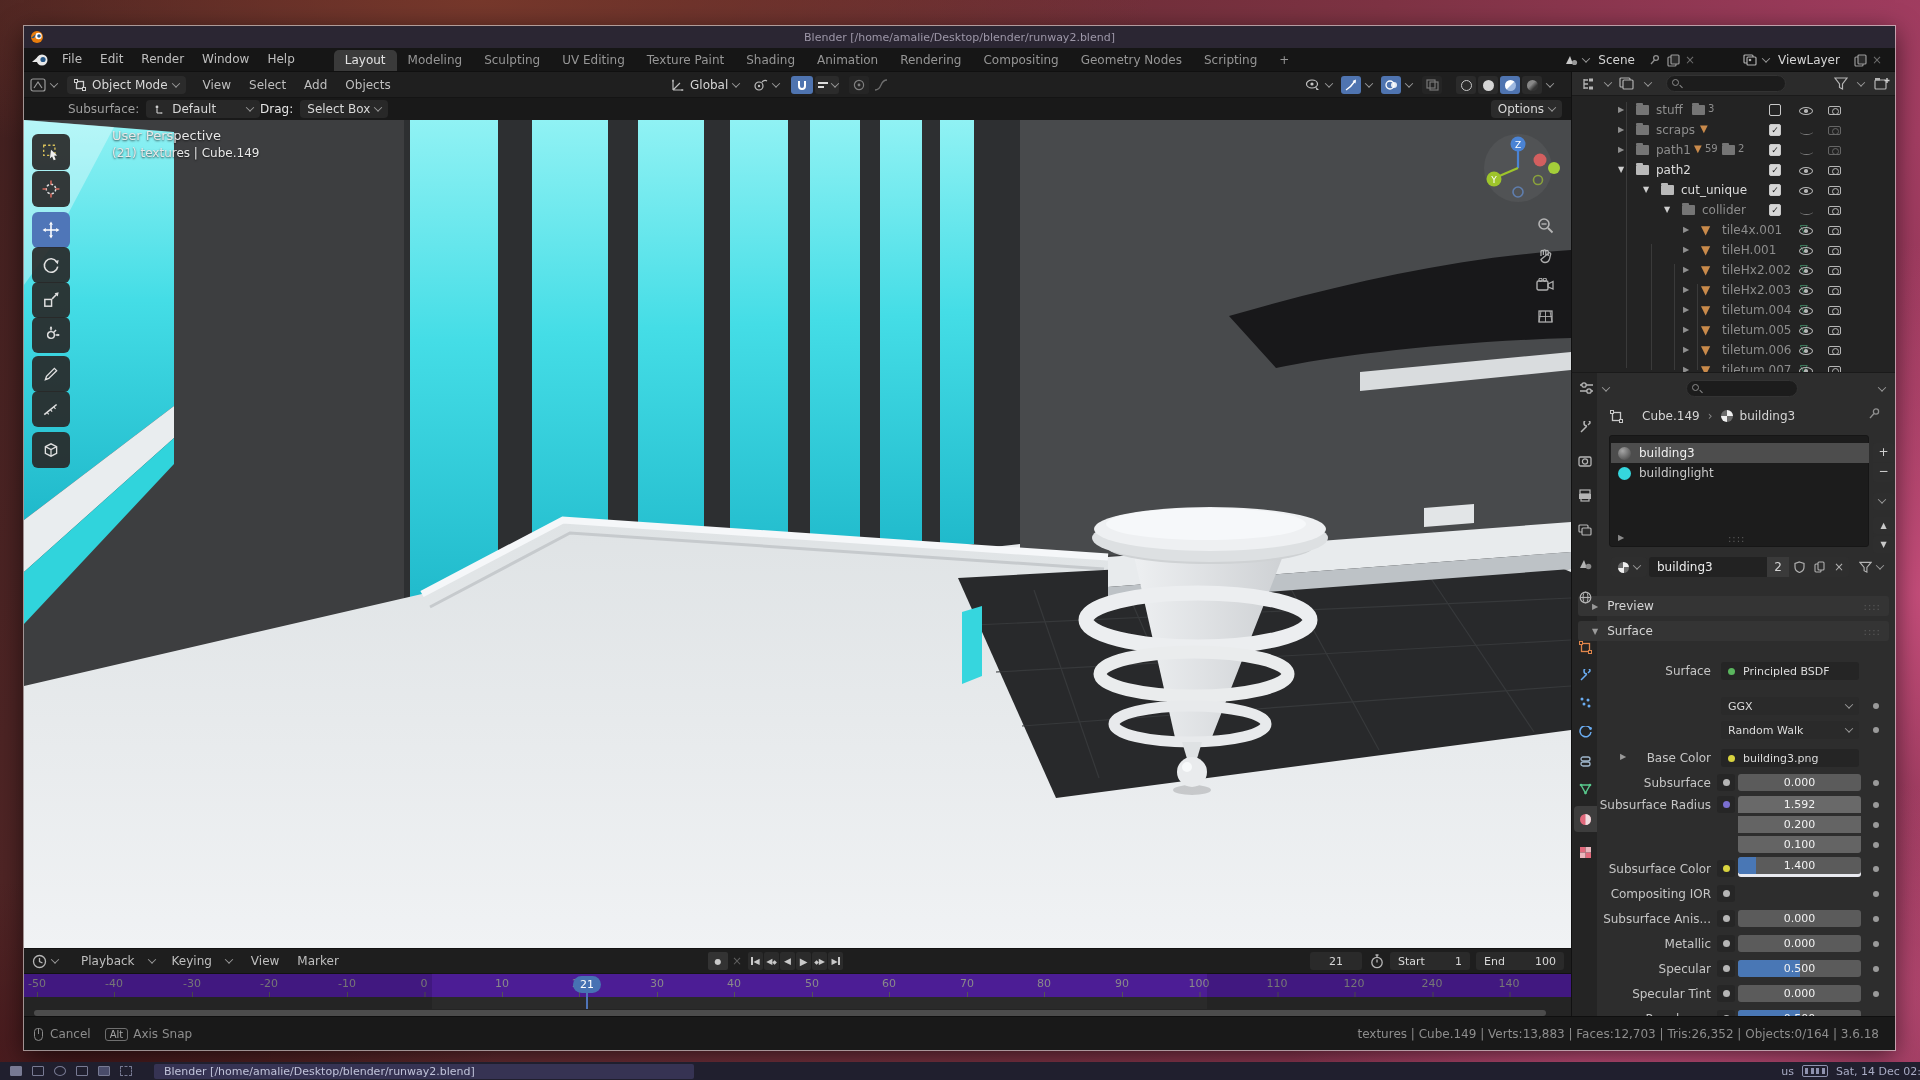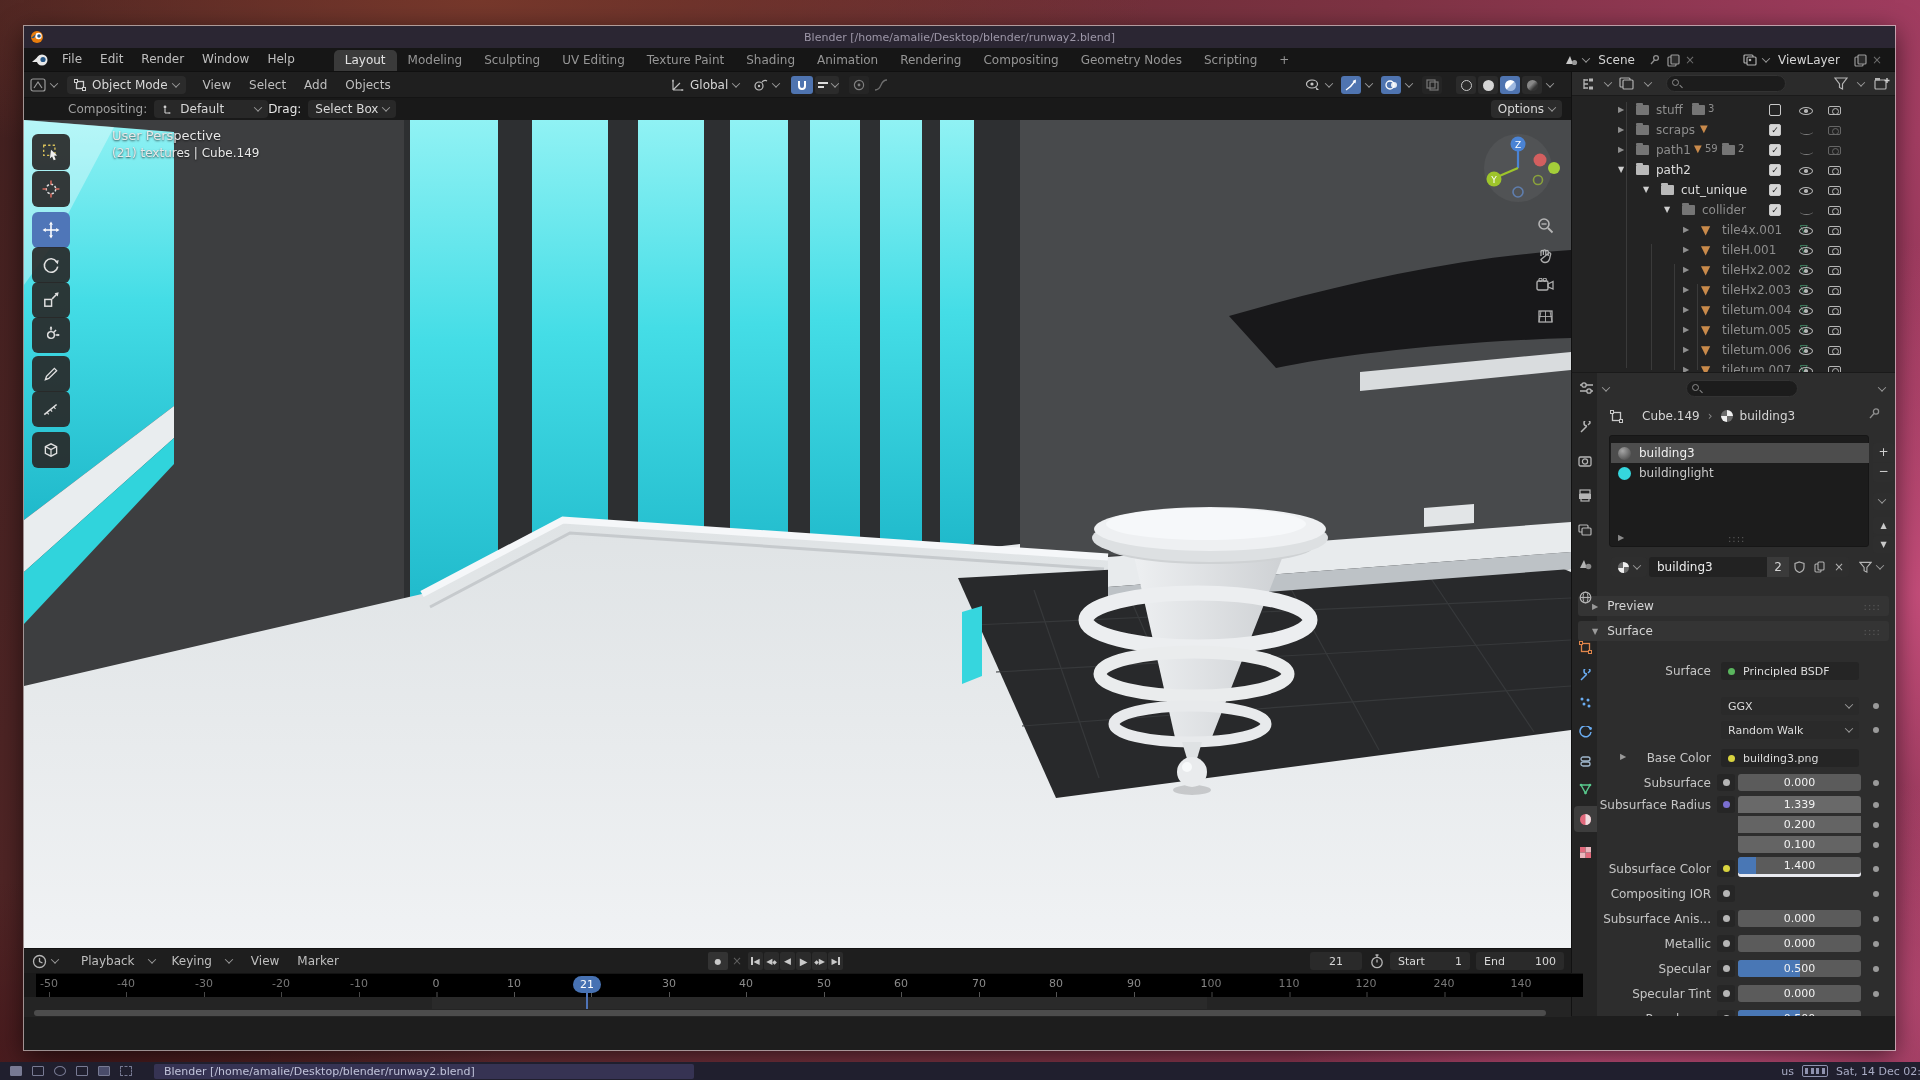--- a/index.html
+++ b/index.html
@@ -95,21 +95,21 @@
   .kf { position:absolute; width:6px; height:6px; border-radius:50%; background:#9a9a9a; }
   .wide { position:absolute; left:149px; width:138px; height:18px; background:#252525; border-radius:3px;
     display:flex; align-items:center; padding:0 7px; color:#dcdcdc; font-size:11px; }
   .ddown { background:#2a2a2a; }
   .phead { position:absolute; left:6px; right:6px; height:20px; background:#343434; border-radius:3px;
     display:flex; align-items:center; color:#d5d5d5; }
   .grip { color:#5b5b5b; font-size:10px; letter-spacing:1px; }
 
   
   #timeline { position:absolute; left:0; top:922px; width:1547px; height:68px; background:#1e1e1e; border-top:1px solid #121212; }
-  #tl-ruler { position:absolute; left:12px; top:24px; width:1547px; height:24px; background:#000000; border-top:1px solid #161616; }
+  #tl-ruler { position:absolute; left:0; top:24px; width:1547px; height:24px; background:#4c1d95; border-top:1px solid #161616; }
   #tl-tracks { position:absolute; left:0; top:48px; width:1547px; height:12px; background:#2a2a2a; }
   #tl-scroll { position:absolute; left:0; top:60px; width:1547px; height:8px; background:#242424; }
   .tick { position:absolute; top:3px; transform:translateX(-50%); color:#8a8a8a; font-size:11px; }
   .tick::after { content:""; position:absolute; left:50%; top:15px; width:1px; height:5px; background:#555; }
   .tbox { position:absolute; top:3px; height:18px; background:#2a2a2a; border-radius:3px; color:#d8d8d8;
     display:flex; align-items:center; justify-content:space-between; padding:0 8px; font-size:11px; }
   .trbtn { width:15px; height:18px; background:#2b2b2b; border-radius:2px; display:inline-flex;
     align-items:center; justify-content:center; margin-right:1px; font-size:8px; color:#c9c9c9; }
   .vbar { display:inline-block; width:2px; height:8px; background:#c9c9c9; }
 
@@ -307,21 +307,21 @@
         <div class="tgl">
           <span class="sphere" style="background:linear-gradient(135deg,#888 40%,#333 70%)"></span>
         </div>
         <span class="chev"></span>
       </div>
     </div>
   </div>
 
   <div id="vp-tools">
     <div class="row" style="height:22px;padding-left:44px">
-      <span style="color:#9f9f9f">Compositing:</span>
+      <span style="color:#9f9f9f">Subsurface:</span>
       <div class="chip" style="margin-left:7px;background:#282828">
         <svg width="11" height="11" viewBox="0 0 11 11">
           <circle cx="4" cy="3" r="1.4" fill="#cfcfcf"></circle>
             <path d="M4,4.5 L4,9 M4,9 L8,9" stroke="#cfcfcf" stroke-width="1.1" fill="none"></path>
           <path d="M10,9 L7.8,8 L7.8,10 Z" fill="#cfcfcf"></path>
         </svg>
         <span style="margin:0 26px 0 8px">Default</span>
         <span class="chev"></span>
       </div>
       <span style="color:#e5e5e5">Drag:</span>
@@ -785,21 +785,21 @@
     <div class="dotbox" style="left:145px;top:401px">
         <span class="dot7" style="background:#b5b5b5"></span>
       </div>
     <div class="pslider" style="left:166px;top:401px;width:123px"><span class="pval">0.000</span></div>
     <span class="kf" style="left:301px;top:407px"></span>
 
     <span class="plabel" style="top:425px">Subsurface Radius</span>
     <div class="dotbox" style="left:145px;top:423px">
         <span class="dot7" style="background:#7a6fd0"></span>
       </div>
-    <div class="pslider" style="left:166px;top:423px;width:123px;background:#696969;border-radius:3px 3px 0 0"><span class="pval">1.339</span></div>
+    <div class="pslider" style="left:166px;top:423px;width:123px;background:#696969;border-radius:3px 3px 0 0"><span class="pval">1.592</span></div>
     <span class="kf" style="left:301px;top:429px"></span>
     <div class="pslider" style="left:166px;top:443px;width:123px;background:#646464;border-radius:0"><span class="pval">0.200</span></div>
     <span class="kf" style="left:301px;top:449px"></span>
     <div class="pslider" style="left:166px;top:463px;width:123px;background:#646464;border-radius:0 0 3px 3px"><span class="pval">0.100</span></div>
     <span class="kf" style="left:301px;top:469px"></span>
 
     <span class="plabel" style="top:489px">Subsurface Color</span>
     <div class="dotbox" style="left:145px;top:487px">
         <span class="dot7" style="background:#d8d33f"></span>
       </div>
@@ -1022,20 +1022,29 @@
     <div id="tl-tracks"></div>
     <div class="abs" style="left:0;top:24px;width:408px;height:36px;background:rgba(0,0,0,.14)"></div>
     <div class="abs" style="left:1183px;top:24px;width:364px;height:36px;background:rgba(0,0,0,.14)"></div>
     <div class="abs" style="left:562px;top:31px;width:2px;height:29px;background:#4f74b8"></div>
     <div class="abs" style="left:549px;top:27px;width:28px;height:17px;background:#4772b3;border-radius:9px;text-align:center;line-height:17px;color:#fff;font-size:11px">21</div>
     <div id="tl-scroll">
       <div class="abs" style="left:10px;top:1px;width:1512px;height:6px;background:#4c4c4c;border-radius:3px"></div>
     </div>
   </div>
 
+  <div id="statusbar">
+    <div class="row" style="height:34px;padding-left:10px">
+      <span class="mouse-ico"></span>
+      <span>Cancel</span>
+      <span class="altkey">Alt</span>
+      <span>Axis Snap</span>
+    </div>
+    <span class="abs txt" style="right:16px;top:10px">textures | Cube.149 | Verts:13,883 | Faces:12,703 | Tris:26,352 | Objects:0/164 | 3.6.18</span>
+  </div>
 </div>
 
 <div id="taskbar">
   <span class="tb-ico" style="background:#8e91ad"></span>
   <span class="tb-ico"></span>
   <span class="tb-ico" style="border-radius:50%"></span>
   <span class="tb-ico"></span>
   <span class="tb-ico" style="background:#55587a"></span>
   <span class="tb-ico" style="border-style:dashed"></span>
   <div id="task-chip" class="txt">Blender [/home/amalie/Desktop/blender/runway2.blend]</div>

